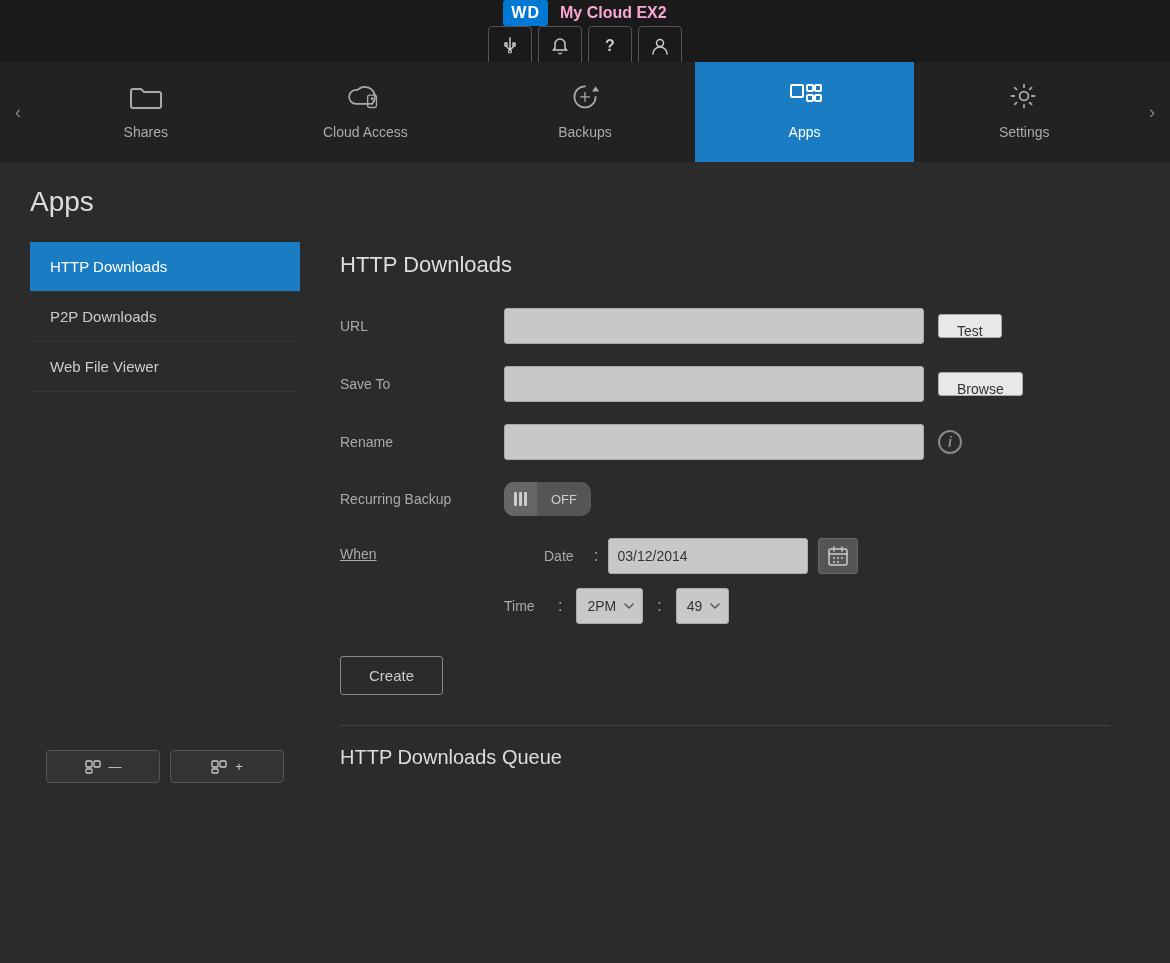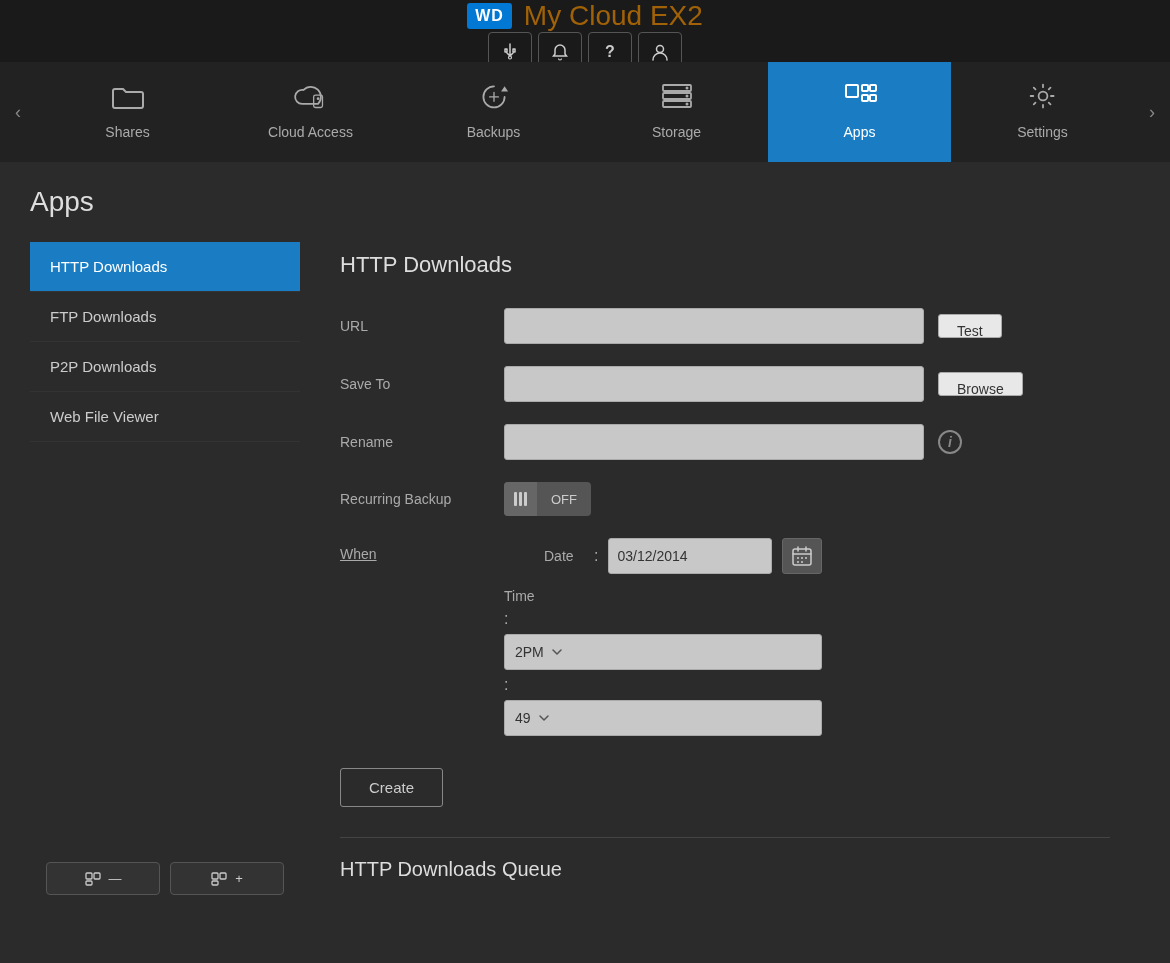--- a/index.html
+++ b/index.html
@@ -29,23 +29,23 @@
     .wd-logo {
       background: #0078d4;
       color: white;
       font-weight: bold;
       font-size: 16px;
       padding: 4px 8px;
       border-radius: 3px;
       letter-spacing: 1px;
     }
     .app-title {
-      color: #a16207;
-      font-size: 28px;
-      font-weight: 400;
+      color: #f9a8d4;
+      font-size: 16px;
+      font-weight: 700;
     }
     .header-right {
       display: flex;
       gap: 6px;
     }
     .header-btn {
       background: transparent;
       border: 1px solid #555;
       border-radius: 4px;
       color: #ccc;
@@ -223,21 +223,21 @@
       font-style: italic;
       font-weight: bold;
       cursor: pointer;
     }
 
     
     .toggle-container {
       display: flex;
       align-items: center;
       background: #555;
-      border-radius: 4px;
+      border-radius: 10px;
       overflow: hidden;
       height: 34px;
     }
     .toggle-lines {
       display: flex;
       align-items: center;
       justify-content: center;
       padding: 0 10px;
       background: #666;
       height: 100%;
@@ -291,42 +291,42 @@
     }
     .colon {
       color: #aaa;
       font-size: 16px;
     }
     .date-input {
       background: #c8c8c8;
       border: 1px solid #aaa;
       border-radius: 3px;
       height: 36px;
-      width: 164px;
+      width: 200px;
       padding: 0 8px;
       font-size: 14px;
       color: #333;
     }
     .calendar-btn {
       background: #555;
       border: 1px solid #666;
       border-radius: 3px;
       width: 40px;
       height: 36px;
       display: flex;
       align-items: center;
       justify-content: center;
       cursor: pointer;
       font-size: 18px;
       color: #ccc;
     }
     .time-row {
       display: flex;
-      gap: 6px;
-      flex-direction: column;
+      align-items: center;
+      gap: 14px;
     }
     .time-label {
       font-size: 14px;
       color: #aaa;
       width: 40px;
     }
     .time-select-wrapper {
       background: #c8c8c8;
       border: 1px solid #aaa;
       border-radius: 3px;
@@ -428,33 +428,20 @@
       <span class="tab-icon">
         <svg width="36" height="30" viewBox="0 0 36 34" fill="none">
           <path d="M18 6C11.373 6 6 11.373 6 18s5.373 12 12 12 12-5.373 12-12" stroke="#aaa" stroke-width="2" stroke-linecap="round" fill="none"></path>
           <path d="M30 6l-4 6h8z" fill="#aaa"></path>
           <path d="M13 18h10M18 13v10" stroke="#aaa" stroke-width="1.5" stroke-linecap="round"></path>
         </svg>
       </span>
       <span class="tab-label">Backups</span>
     </div>
 
-    <div class="nav-tab">
-      <span class="tab-icon">
-        <svg width="36" height="30" viewBox="0 0 36 30" fill="none">
-          <rect x="4" y="4" width="28" height="6" rx="1" stroke="#aaa" stroke-width="1.8" fill="none"></rect>
-          <rect x="4" y="12" width="28" height="6" rx="1" stroke="#aaa" stroke-width="1.8" fill="none"></rect>
-          <rect x="4" y="20" width="28" height="6" rx="1" stroke="#aaa" stroke-width="1.8" fill="none"></rect>
-          <circle cx="28" cy="7" r="1.5" fill="#aaa"></circle>
-          <circle cx="28" cy="15" r="1.5" fill="#aaa"></circle>
-          <circle cx="28" cy="23" r="1.5" fill="#aaa"></circle>
-        </svg>
-      </span>
-      <span class="tab-label">Storage</span>
-    </div>
 
     <div class="nav-tab active">
       <span class="tab-icon">
         <svg width="36" height="30" viewBox="0 0 36 30" fill="none">
           <rect x="4" y="4" width="12" height="12" rx="1" stroke="white" stroke-width="2" fill="none"></rect>
           <rect x="20" y="4" width="6" height="6" rx="1" stroke="white" stroke-width="2" fill="none"></rect>
           <rect x="20" y="14" width="6" height="6" rx="1" stroke="white" stroke-width="2" fill="none"></rect>
           <rect x="28" y="4" width="6" height="6" rx="1" stroke="white" stroke-width="2" fill="none"></rect>
           <rect x="28" y="14" width="6" height="6" rx="1" stroke="white" stroke-width="2" fill="none"></rect>
         </svg>
@@ -475,21 +462,20 @@
   <div class="nav-arrow">›</div>
 </div>
 
 <div class="page-content">
   <h1 class="page-heading">Apps</h1>
 
   <div class="main-layout">
 
     <div class="sidebar">
       <div class="sidebar-item active">HTTP Downloads</div>
-      <div class="sidebar-item">FTP Downloads</div>
       <div class="sidebar-item">P2P Downloads</div>
       <div class="sidebar-item">Web File Viewer</div>
 
       <div style="flex:1;min-height:80px;"></div>
 
       <div class="sidebar-bottom">
         <button class="sidebar-action-btn">
           <svg width="18" height="14" viewBox="0 0 18 14" fill="none">
             <rect x="1" y="1" width="6" height="6" rx="1" stroke="#ccc" stroke-width="1.3" fill="none"></rect>
             <rect x="9" y="1" width="6" height="6" rx="1" stroke="#ccc" stroke-width="1.3" fill="none"></rect>

